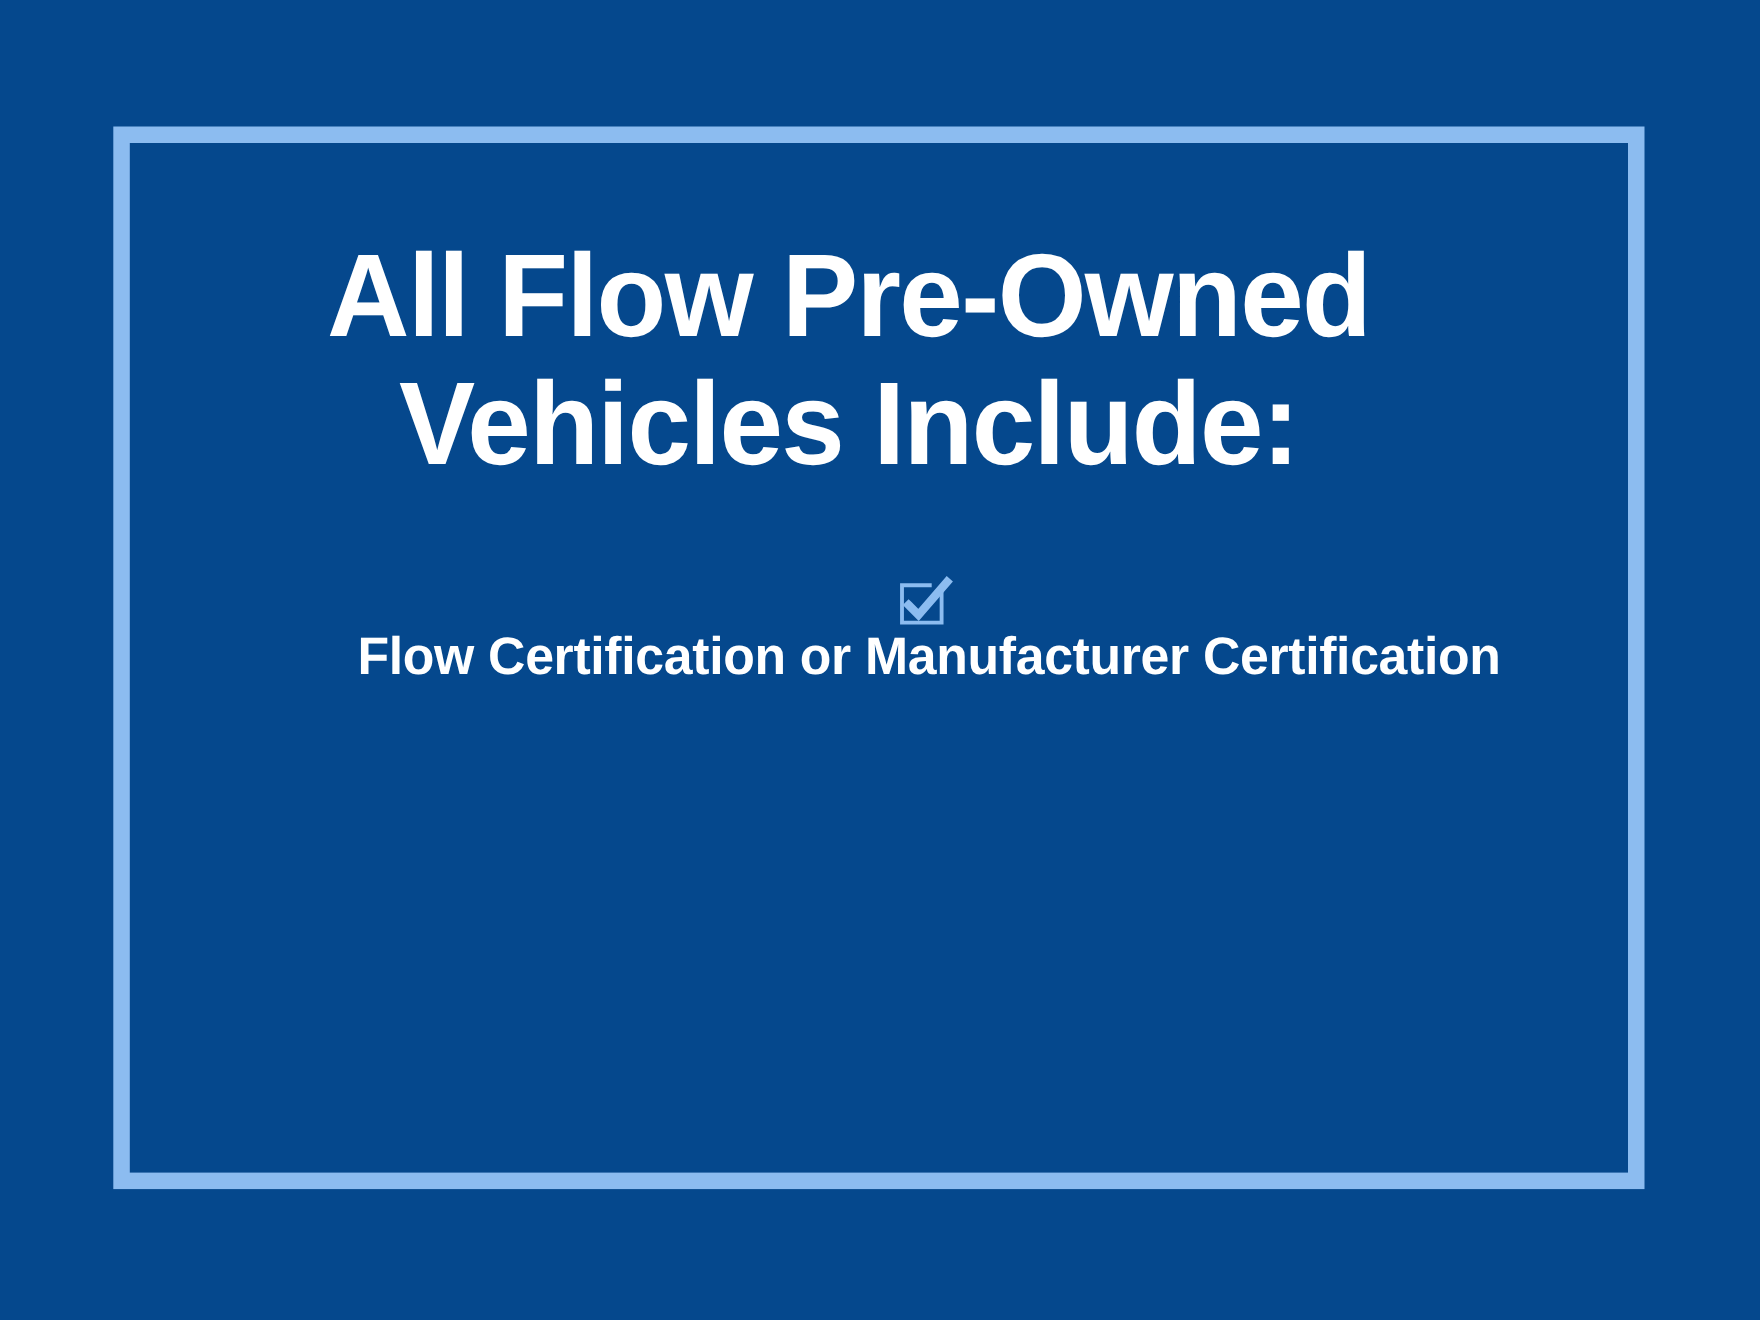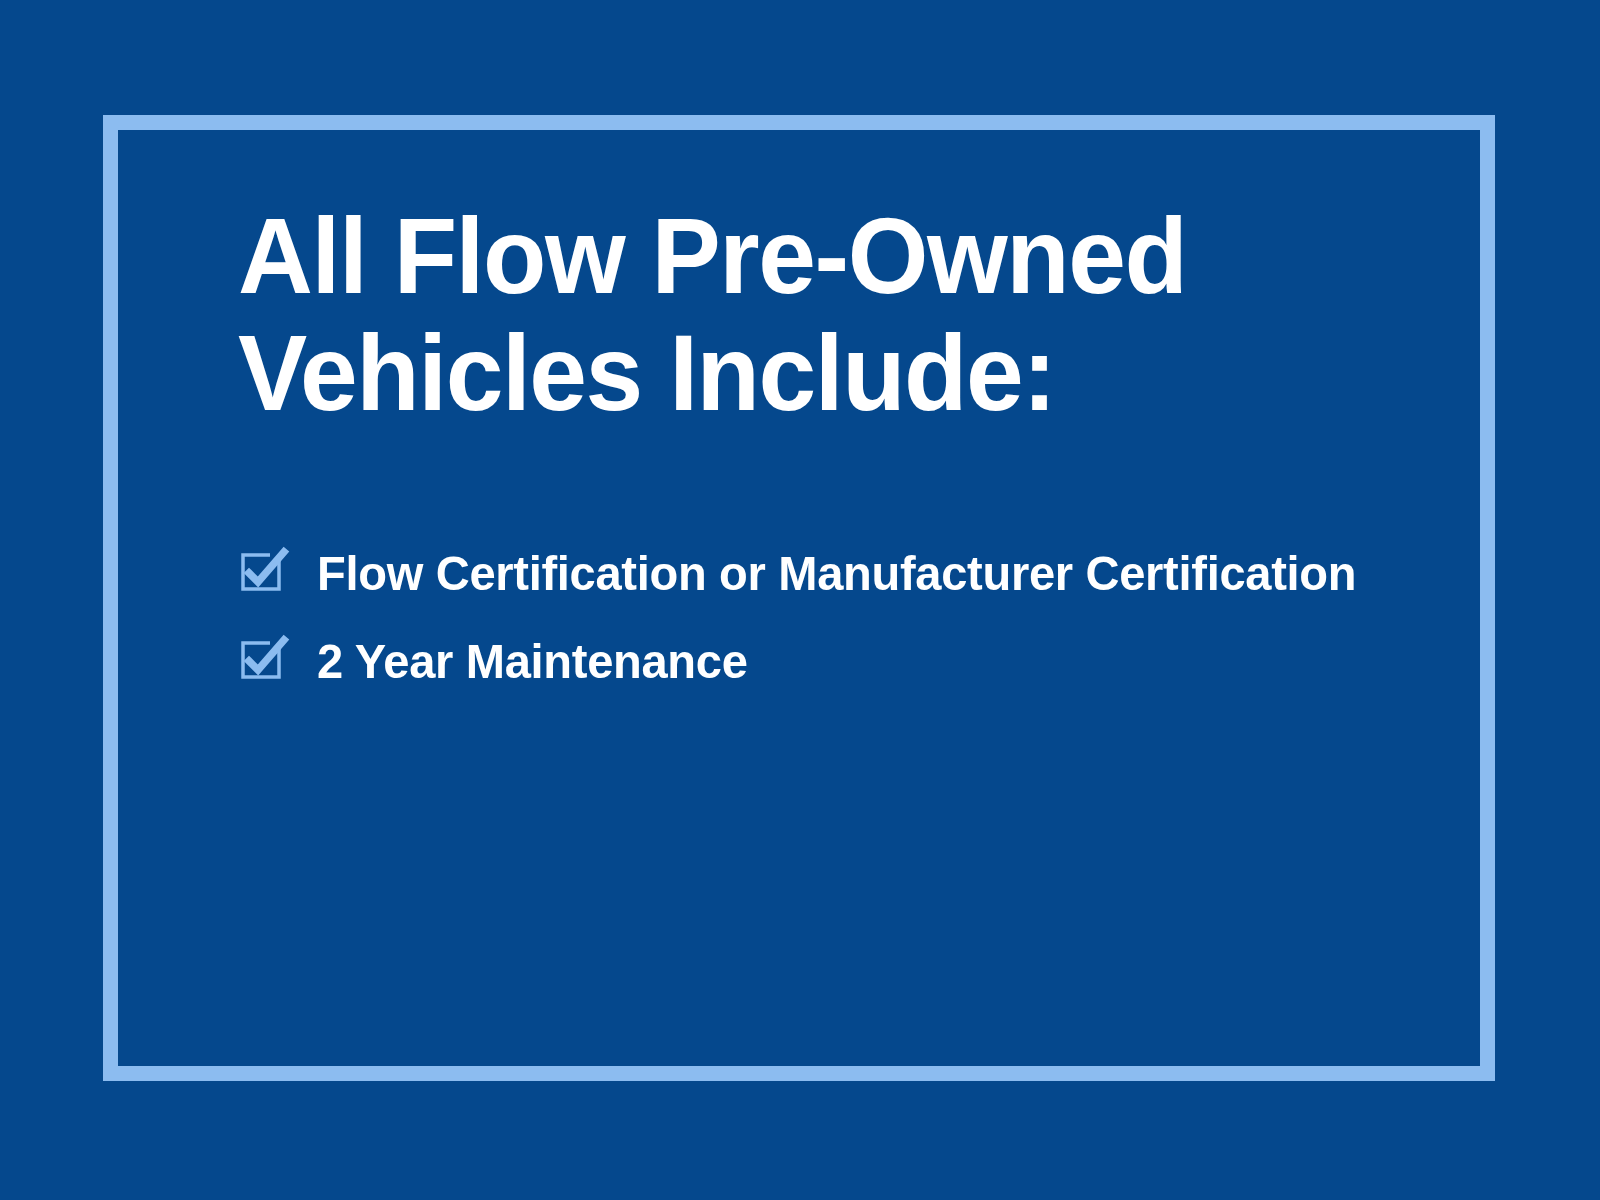--- a/index.html
+++ b/index.html
@@ -25,22 +25,23 @@
     width:1392px;
     height:966px;
     border:15px solid #8cbcf0;
     background:#05488d;
   }
 
   
   #headline {
     position:absolute;
     left:120px;
-    top:68px;
+    top:80px;
     width:1100px;
+    text-align:center;
   }
 
   #headline .hl-line {
     display:block;
     color:#ffffff;
     font-family:"Liberation Sans", sans-serif;
     font-weight:bold;
     font-size:107px;
     line-height:117px;
     letter-spacing:-1.5px;
@@ -55,20 +56,21 @@
     left:122px;
     top:400px;
     width:1230px;
     list-style:none;
   }
 
   #checklist .check-row {
     display:flex;
     align-items:center;
     height:88px;
+    flex-direction:column;
   }
 
   #checklist .check-row .cb-icon {
     flex:0 0 42px;
     width:42px;
     height:42px;
     margin-right:35px;
     position:relative;
     display:block;
   }
@@ -110,27 +112,18 @@
       <span class="cb-icon">
         <svg viewBox="0 0 50 46" xmlns="http://www.w3.org/2000/svg">
           <path d="M40 12 V40 H4 V6 H31" fill="none" stroke="#8cbcf0" stroke-width="3.5"></path>
           <path d="M10 24 L19 33 L45 3" fill="none" stroke="#8cbcf0" stroke-width="7.5" stroke-linecap="square" stroke-linejoin="miter"></path>
         </svg>
       </span>
       <span class="cb-label">Flow Certification or Manufacturer Certification</span>
     </li>
 
 
-    <li class="check-row">
-      <span class="cb-icon">
-        <svg viewBox="0 0 50 46" xmlns="http://www.w3.org/2000/svg">
-          <path d="M40 12 V40 H4 V6 H31" fill="none" stroke="#8cbcf0" stroke-width="3.5"></path>
-          <path d="M10 24 L19 33 L45 3" fill="none" stroke="#8cbcf0" stroke-width="7.5" stroke-linecap="square" stroke-linejoin="miter"></path>
-        </svg>
-      </span>
-      <span class="cb-label">2 Year Maintenance</span>
-    </li>
 
 
 
   </ul>
 
 </div>
 
 </body></html>

